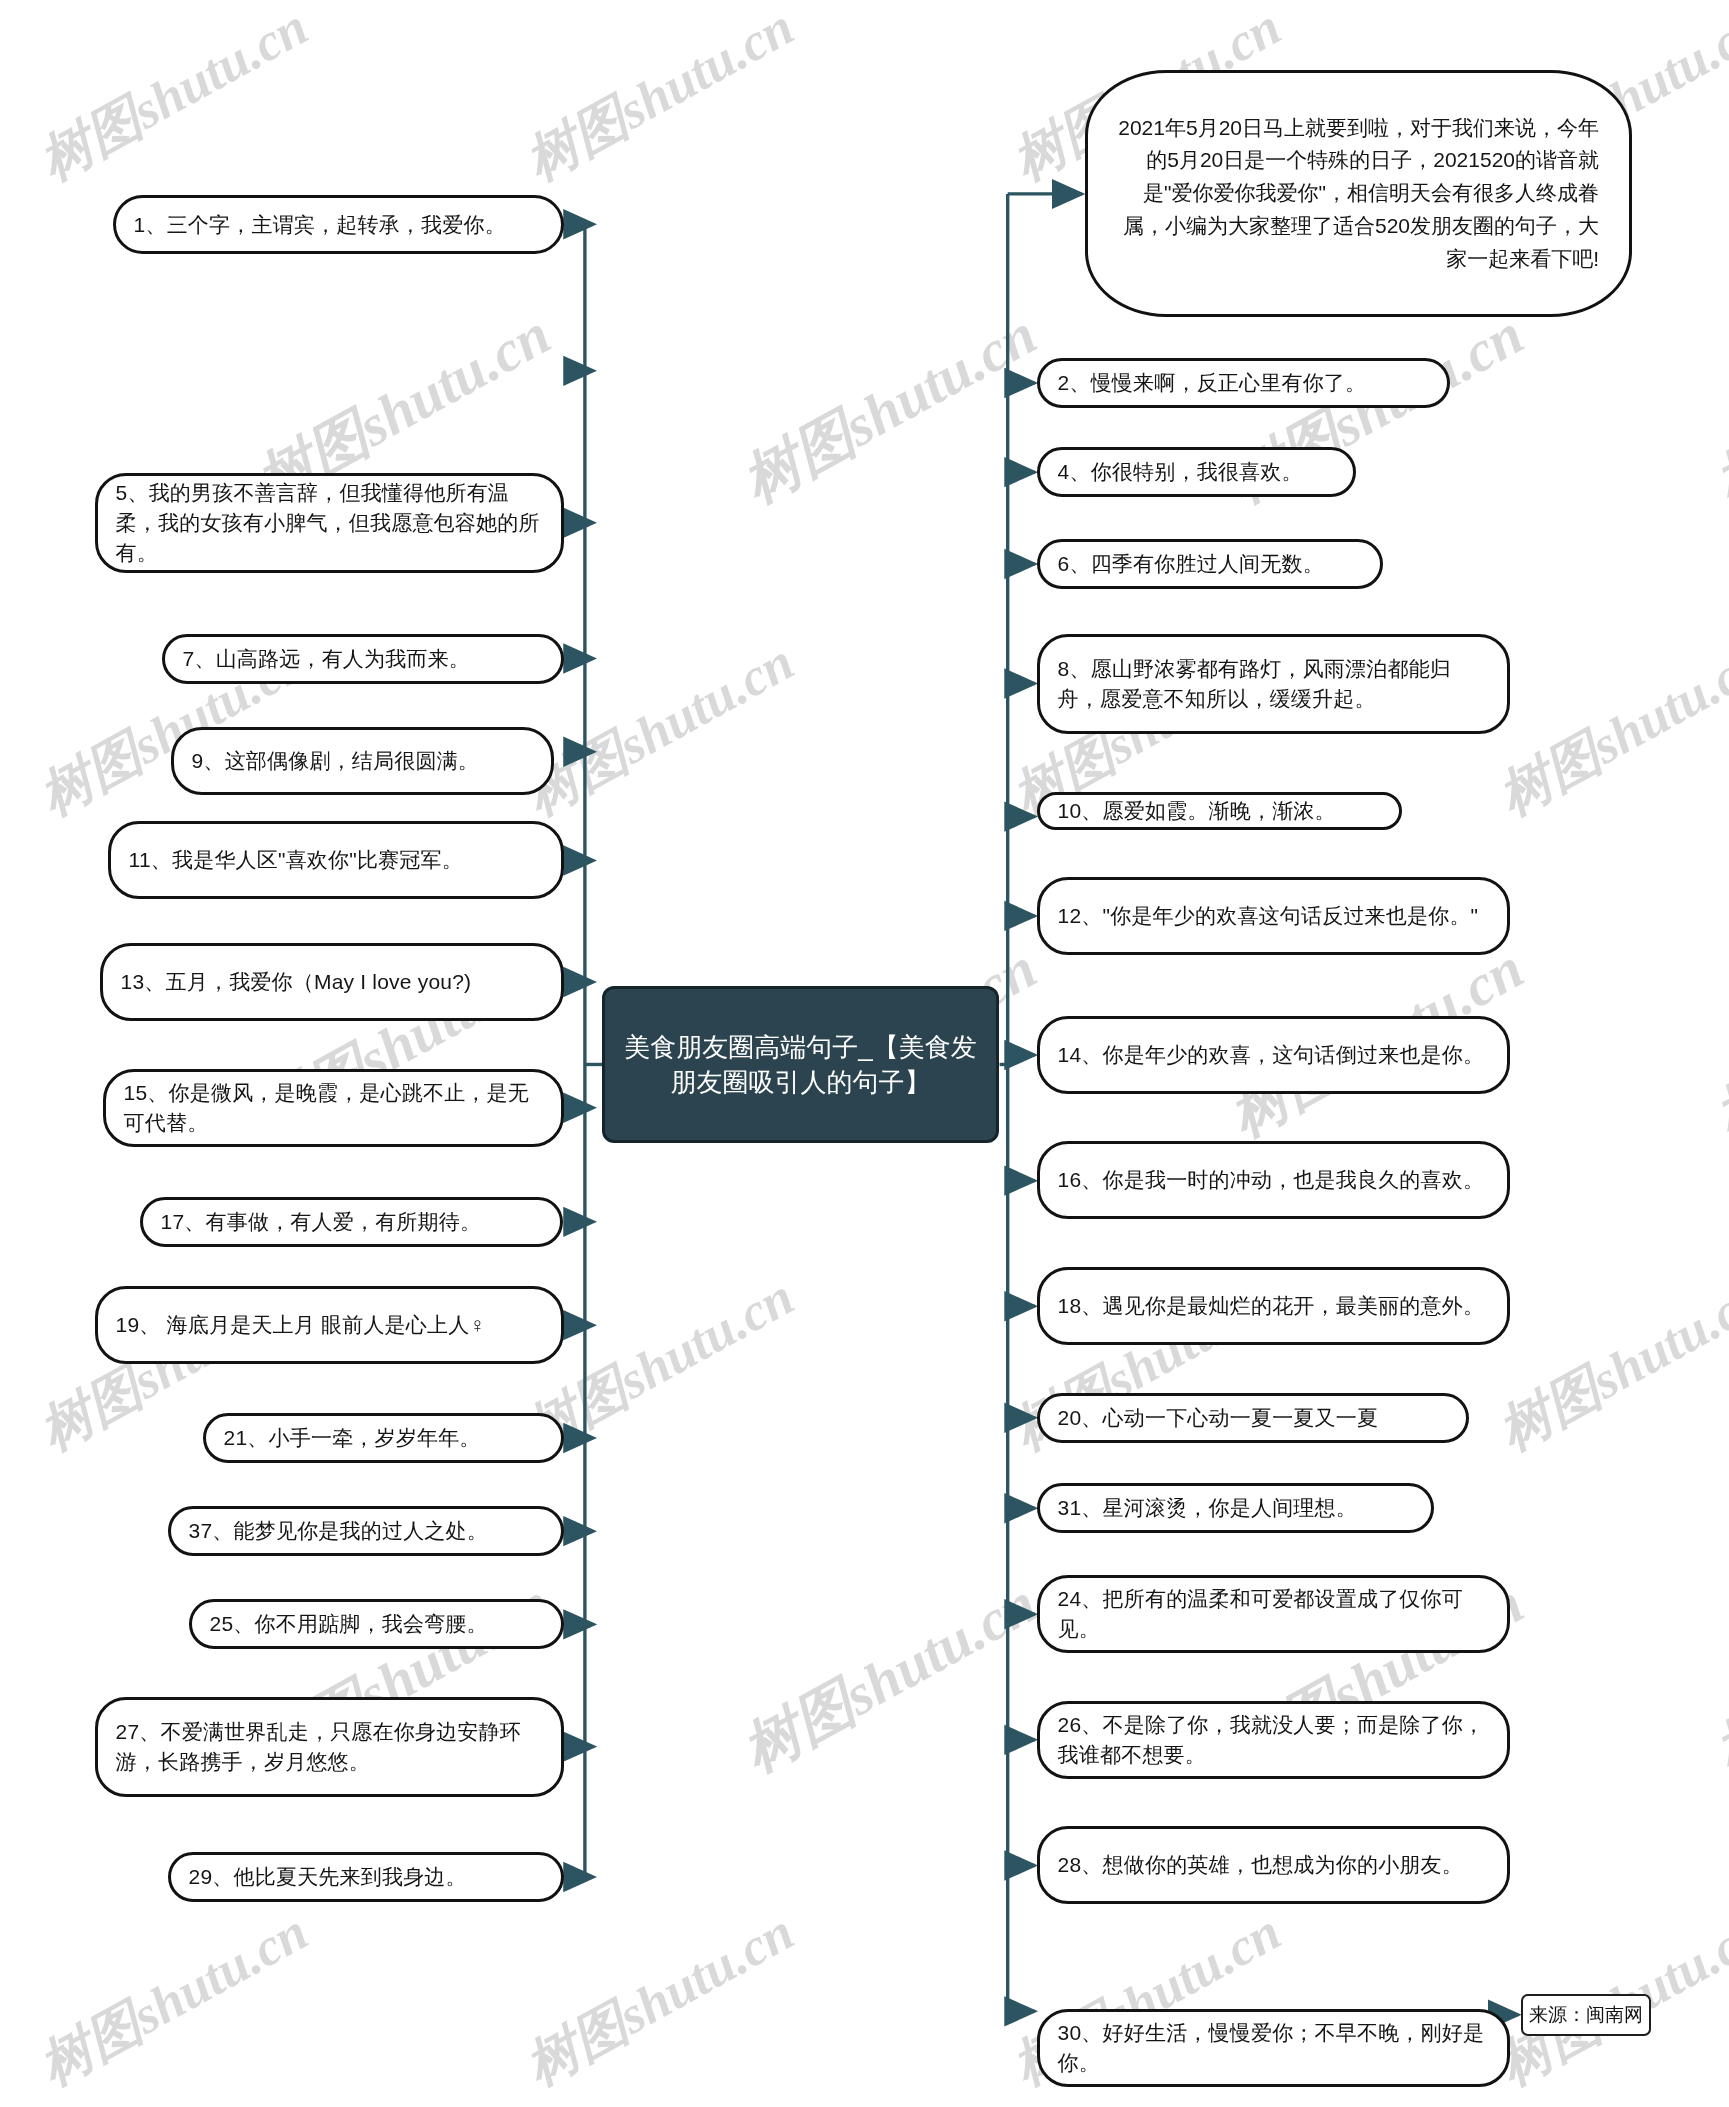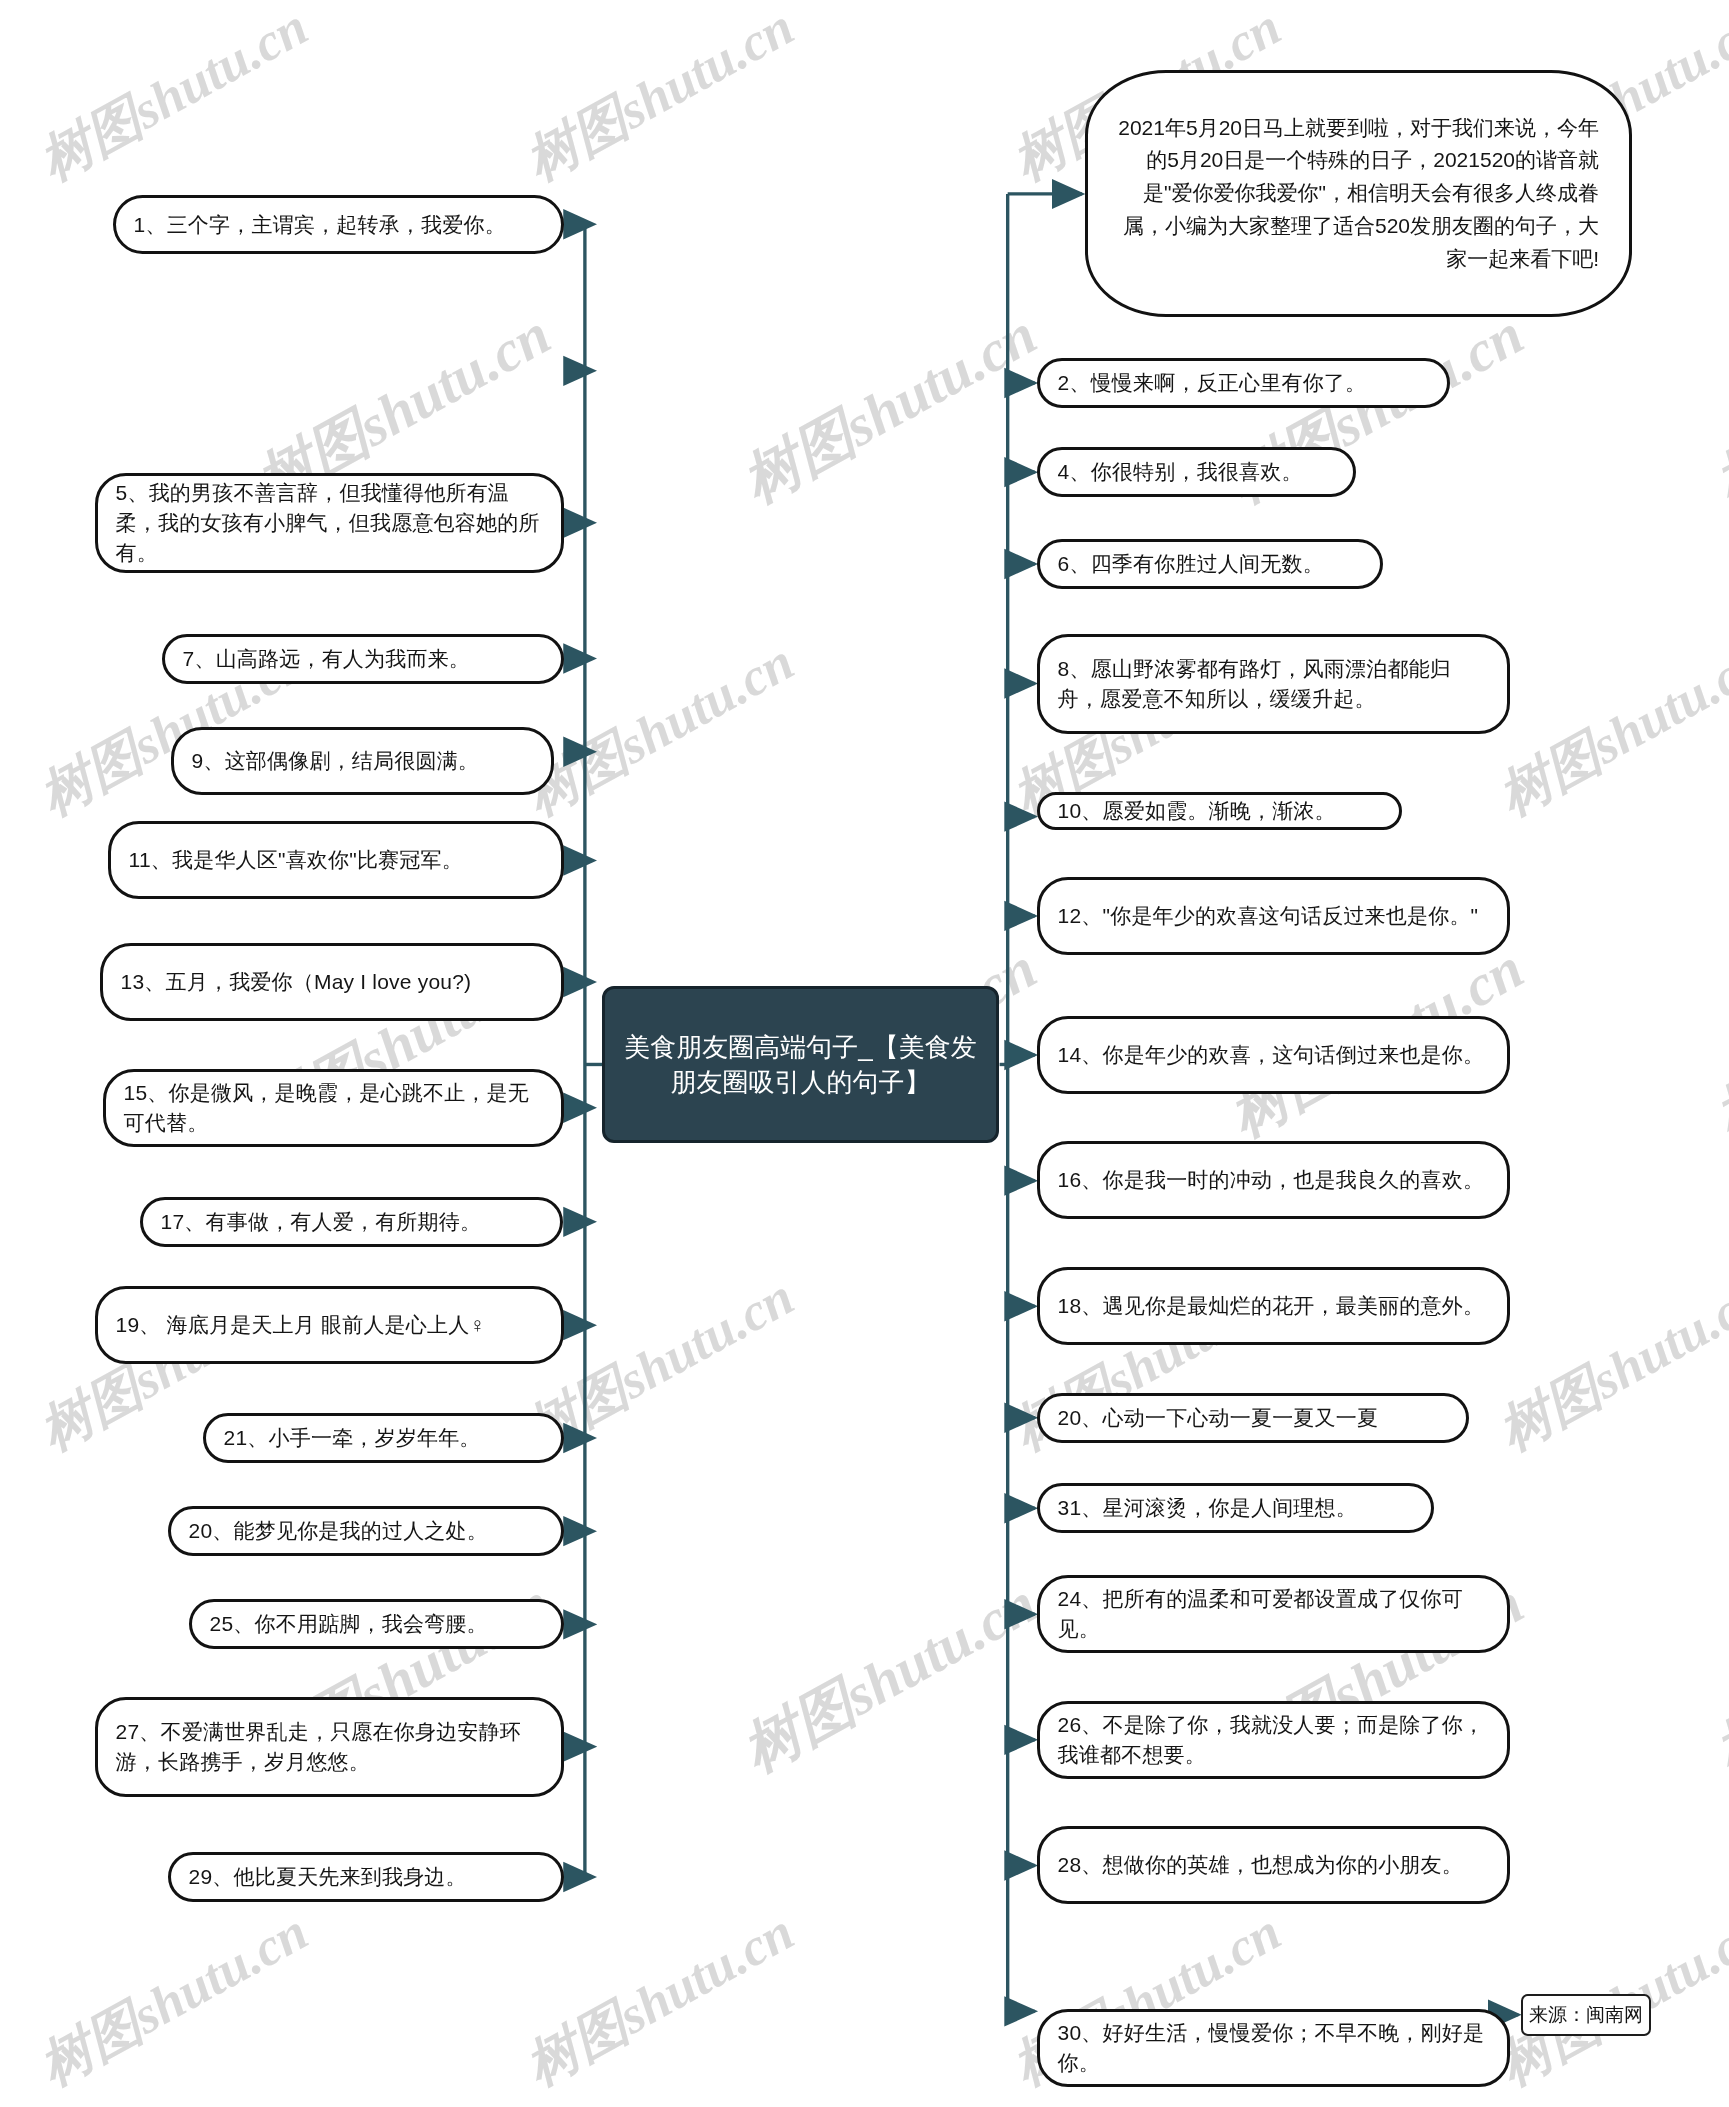--- a/index.html
+++ b/index.html
@@ -247,21 +247,21 @@
       <div class="node left center-text" style="left: 140px; top: 1197px; width: 423px; height: 50px;">
         <span class="txt">17、有事做，有人爱，有所期待。</span>
       </div>
       <div class="node left" style="left: 95px; top: 1286px; width: 469px; height: 78px;">
         <span class="txt">19、 海底月是天上月 眼前人是心上人♀</span>
       </div>
       <div class="node left center-text" style="left: 203px; top: 1413px; width: 361px; height: 50px;">
         <span class="txt">21、小手一牵，岁岁年年。</span>
       </div>
       <div class="node left center-text" style="left: 168px; top: 1506px; width: 396px; height: 50px;">
-        <span class="txt">20、能梦见你是我的过人之处。</span>
+        <span class="txt">37、能梦见你是我的过人之处。</span>
       </div>
       <div class="node left center-text" style="left: 189px; top: 1599px; width: 375px; height: 50px;">
         <span class="txt">25、你不用踮脚，我会弯腰。</span>
       </div>
       <div class="node left" style="left: 95px; top: 1697px; width: 469px; height: 100px;">
         <span class="txt">27、不爱满世界乱走，只愿在你身边安静环游，长路携手，岁月悠悠。</span>
       </div>
       <div class="node left center-text" style="left: 168px; top: 1852px; width: 396px; height: 50px;">
         <span class="txt">29、他比夏天先来到我身边。</span>
       </div>

